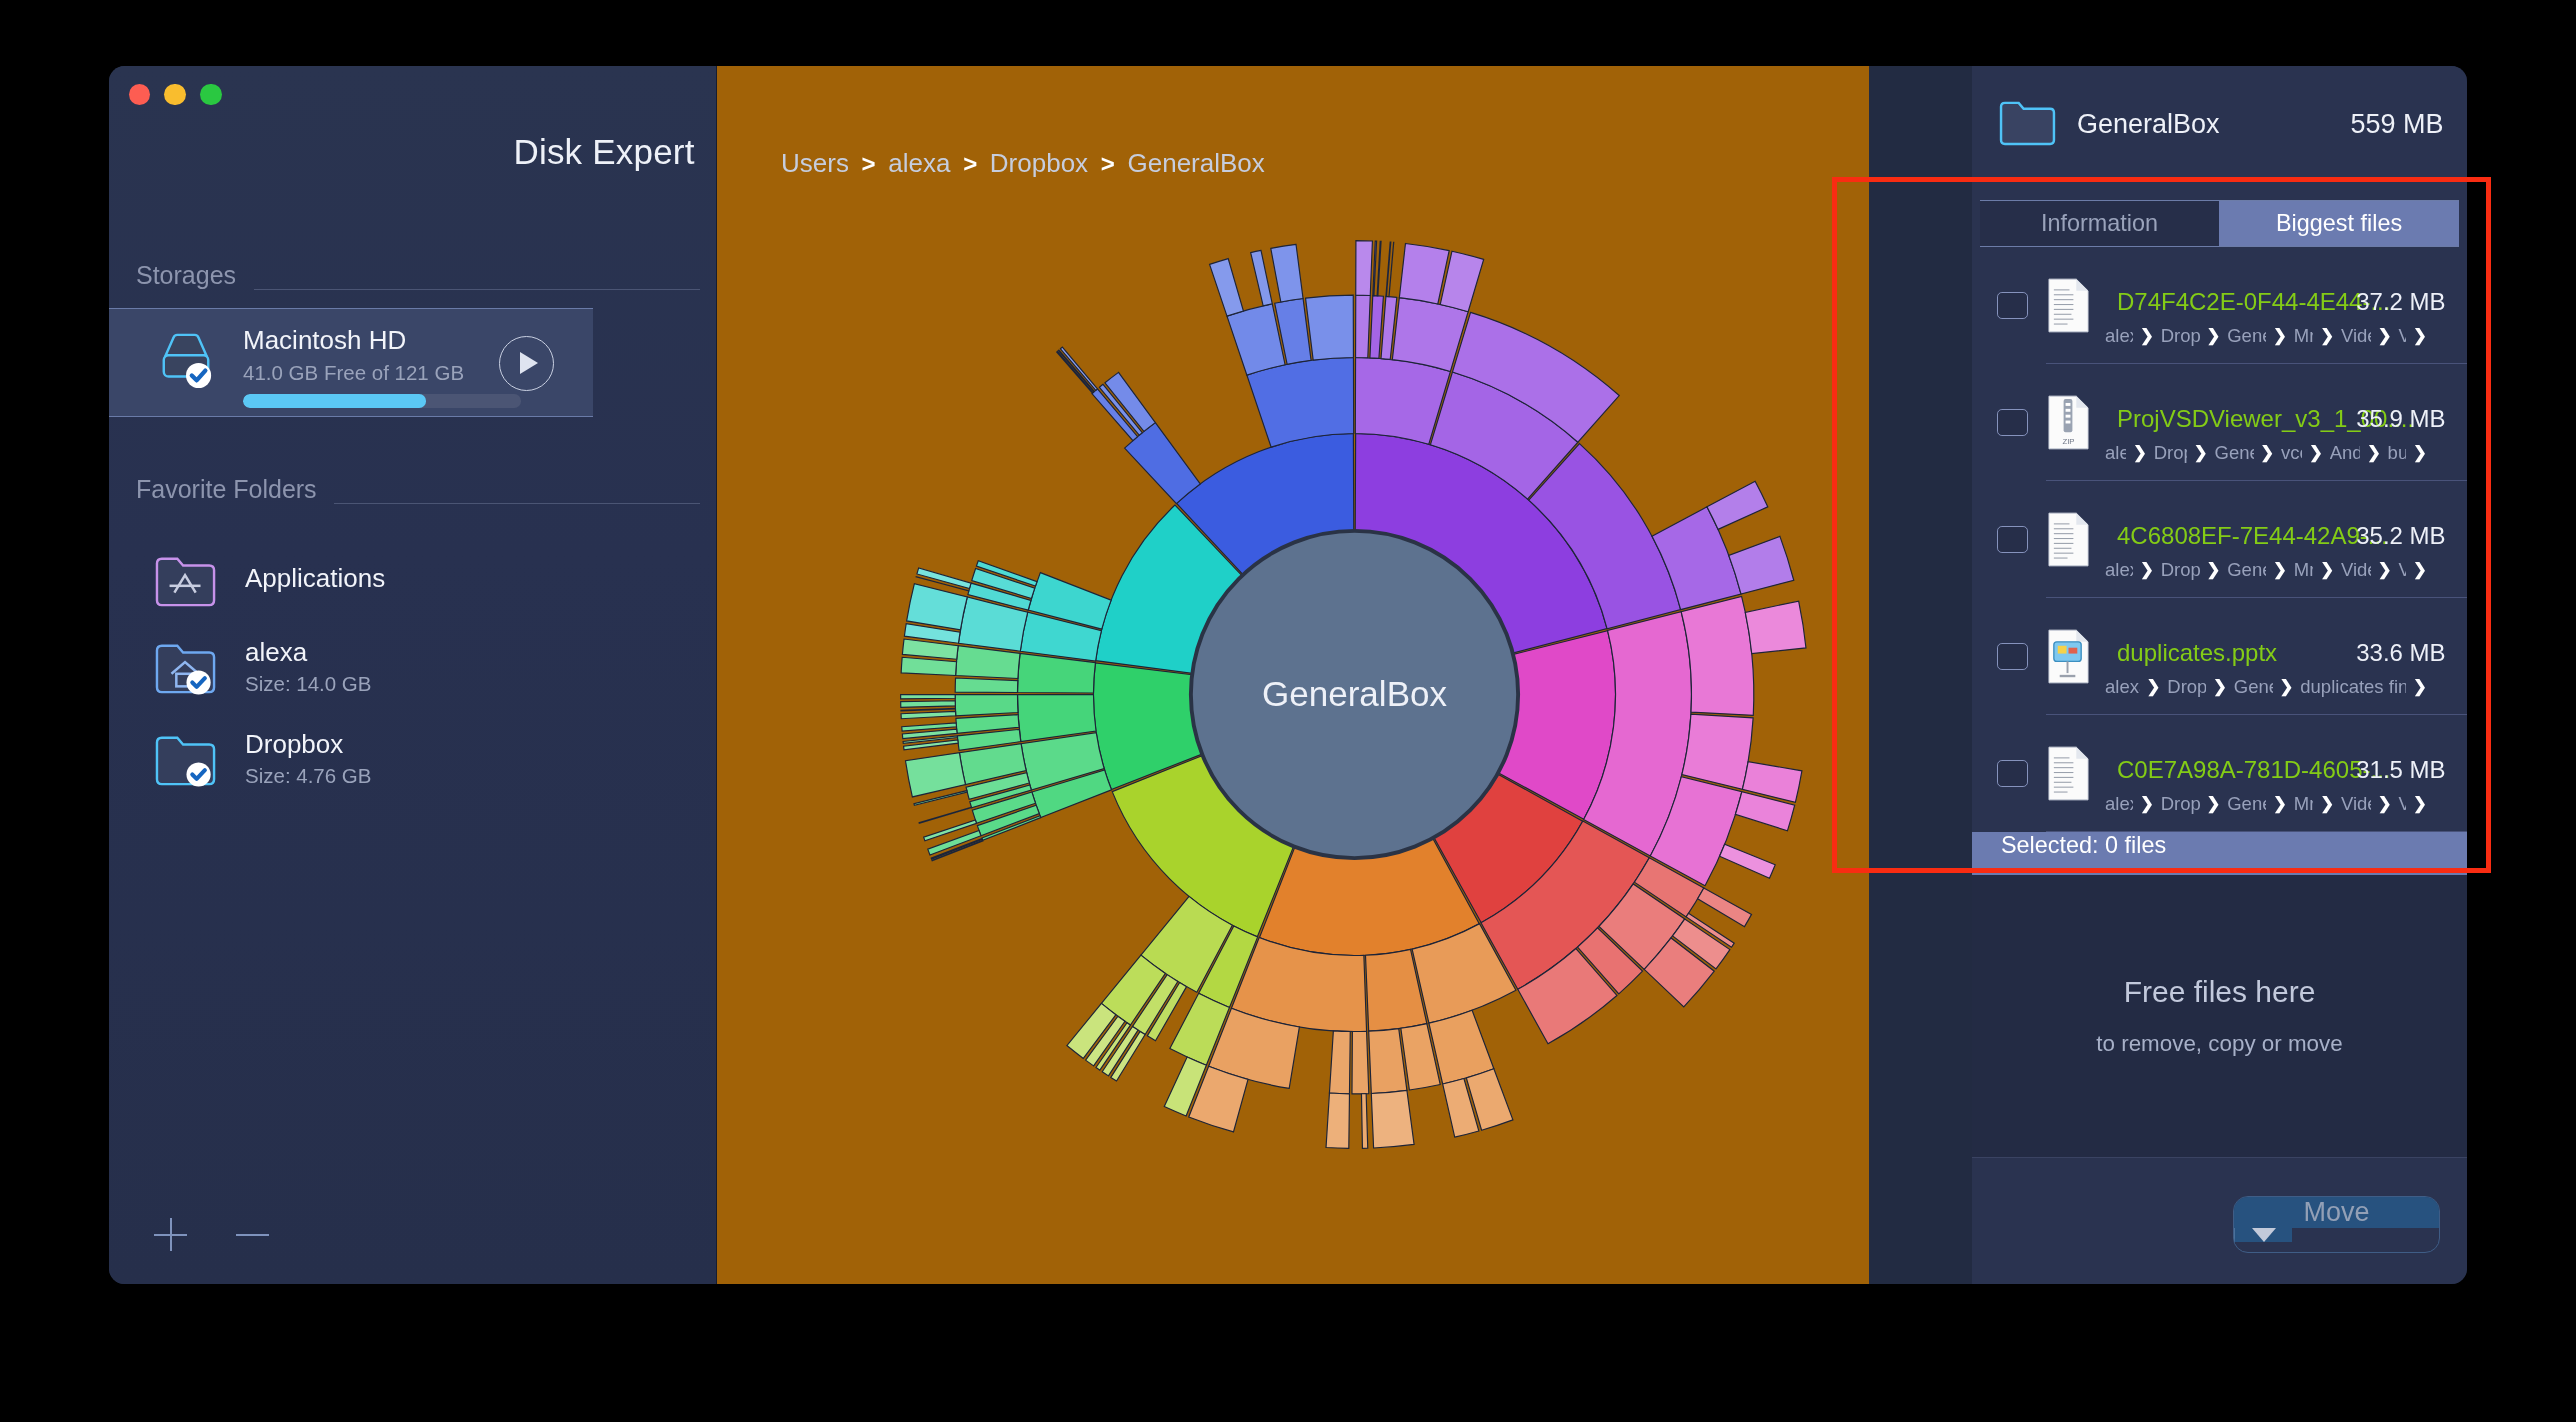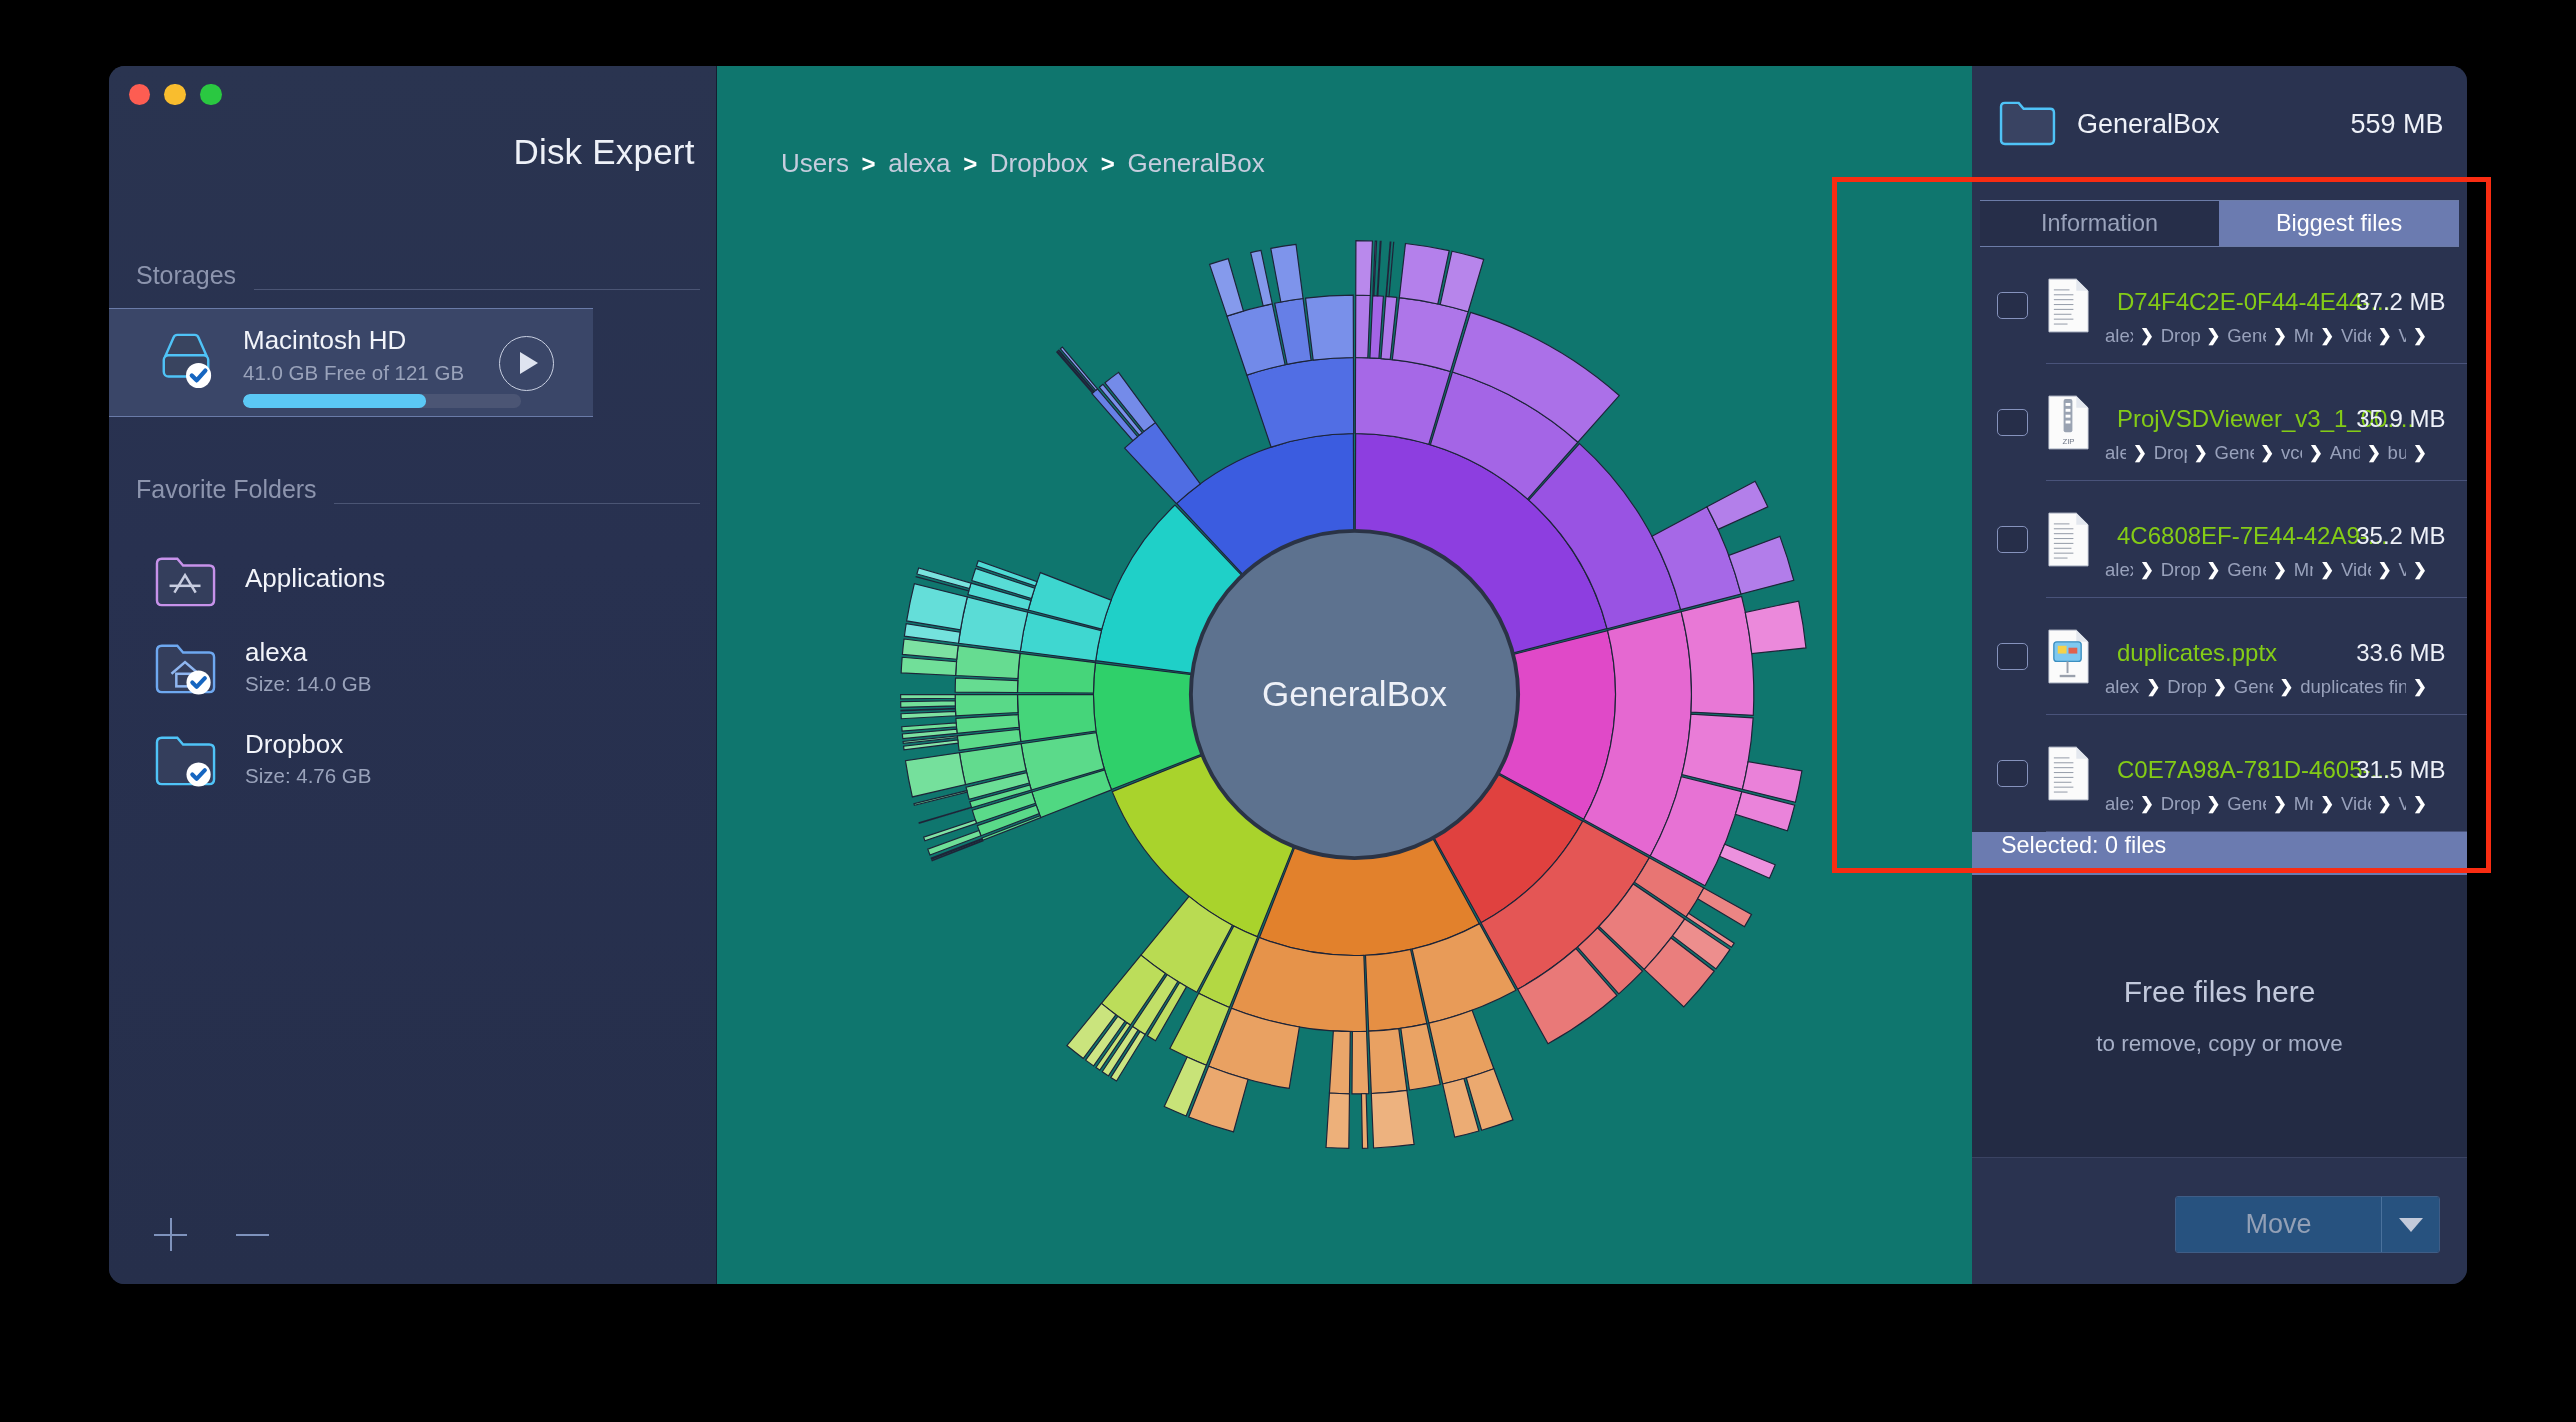--- a/index.html
+++ b/index.html
@@ -89,22 +89,22 @@
   #plus-btn, #minus-btn { position: relative; width: 33px; height: 33px; }
   #plus-btn:before, #plus-btn:after, #minus-btn:before {
     content:""; position:absolute; background:#7f93bd;
   }
   #plus-btn:before { left:0; top:15.6px; width:33px; height:2.9px; }
   #plus-btn:after { left:15.6px; top:0; width:2.9px; height:33px; }
   #minus-btn:before { left:0; top:15.6px; width:33px; height:2.9px; }
 
   
   #center {
-    position: absolute; left: 608px; top: 0; width: 1255px; height: 100%;
-    background: #0f766e;
+    position: absolute; left: 608px; top: 0; width: 1152px; height: 100%;
+    background: #a16207;
   }
   #breadcrumb {
     position: absolute; left: 64px; top: 97px; transform: translateY(-50%);
     font-size: 26px; color: #c6cdde; display: flex; align-items: center; gap: 12.7px;
   }
   #breadcrumb .sep { color: #ffffff; font-weight: bold; font-size: 24px; }
 
   #sunburst-wrap {
     position: absolute; left: 0; top: 0; width: 100%; height: 100%;
   }
@@ -153,21 +153,21 @@
     position: absolute; left: 0; top: 809px; width: 495px; height: 283px;
     background: #232b44; display: flex; flex-direction: column;
     align-items: center; justify-content: center; gap: 21.4px;
     border-bottom: 1px solid #3a4362;
   }
   #drop-title { font-size: 30px; color: #c2c9dc; }
   #drop-sub { font-size: 22.4px; color: #a7b0c8; }
 
   #move-wrap {
     position: absolute; right: 27px; bottom: 31px; display: flex; height: 57px;
-    border-radius: 3px; overflow: hidden; border: 1px solid #3f5d86;
+    border-radius: 15px; overflow: hidden; border: 1px solid #3f5d86; flex-direction: column;
   }
   #move-btn {
     width: 205px; background: #27527f; color: #93a0b6; font-size: 27px;
     display: flex; align-items: center; justify-content: center;
   }
   #move-caret {
     width: 58px; background: #27527f; border-left: 1px solid #4a719c;
     display: flex; align-items: center; justify-content: center;
   }
   #move-caret .caret {

